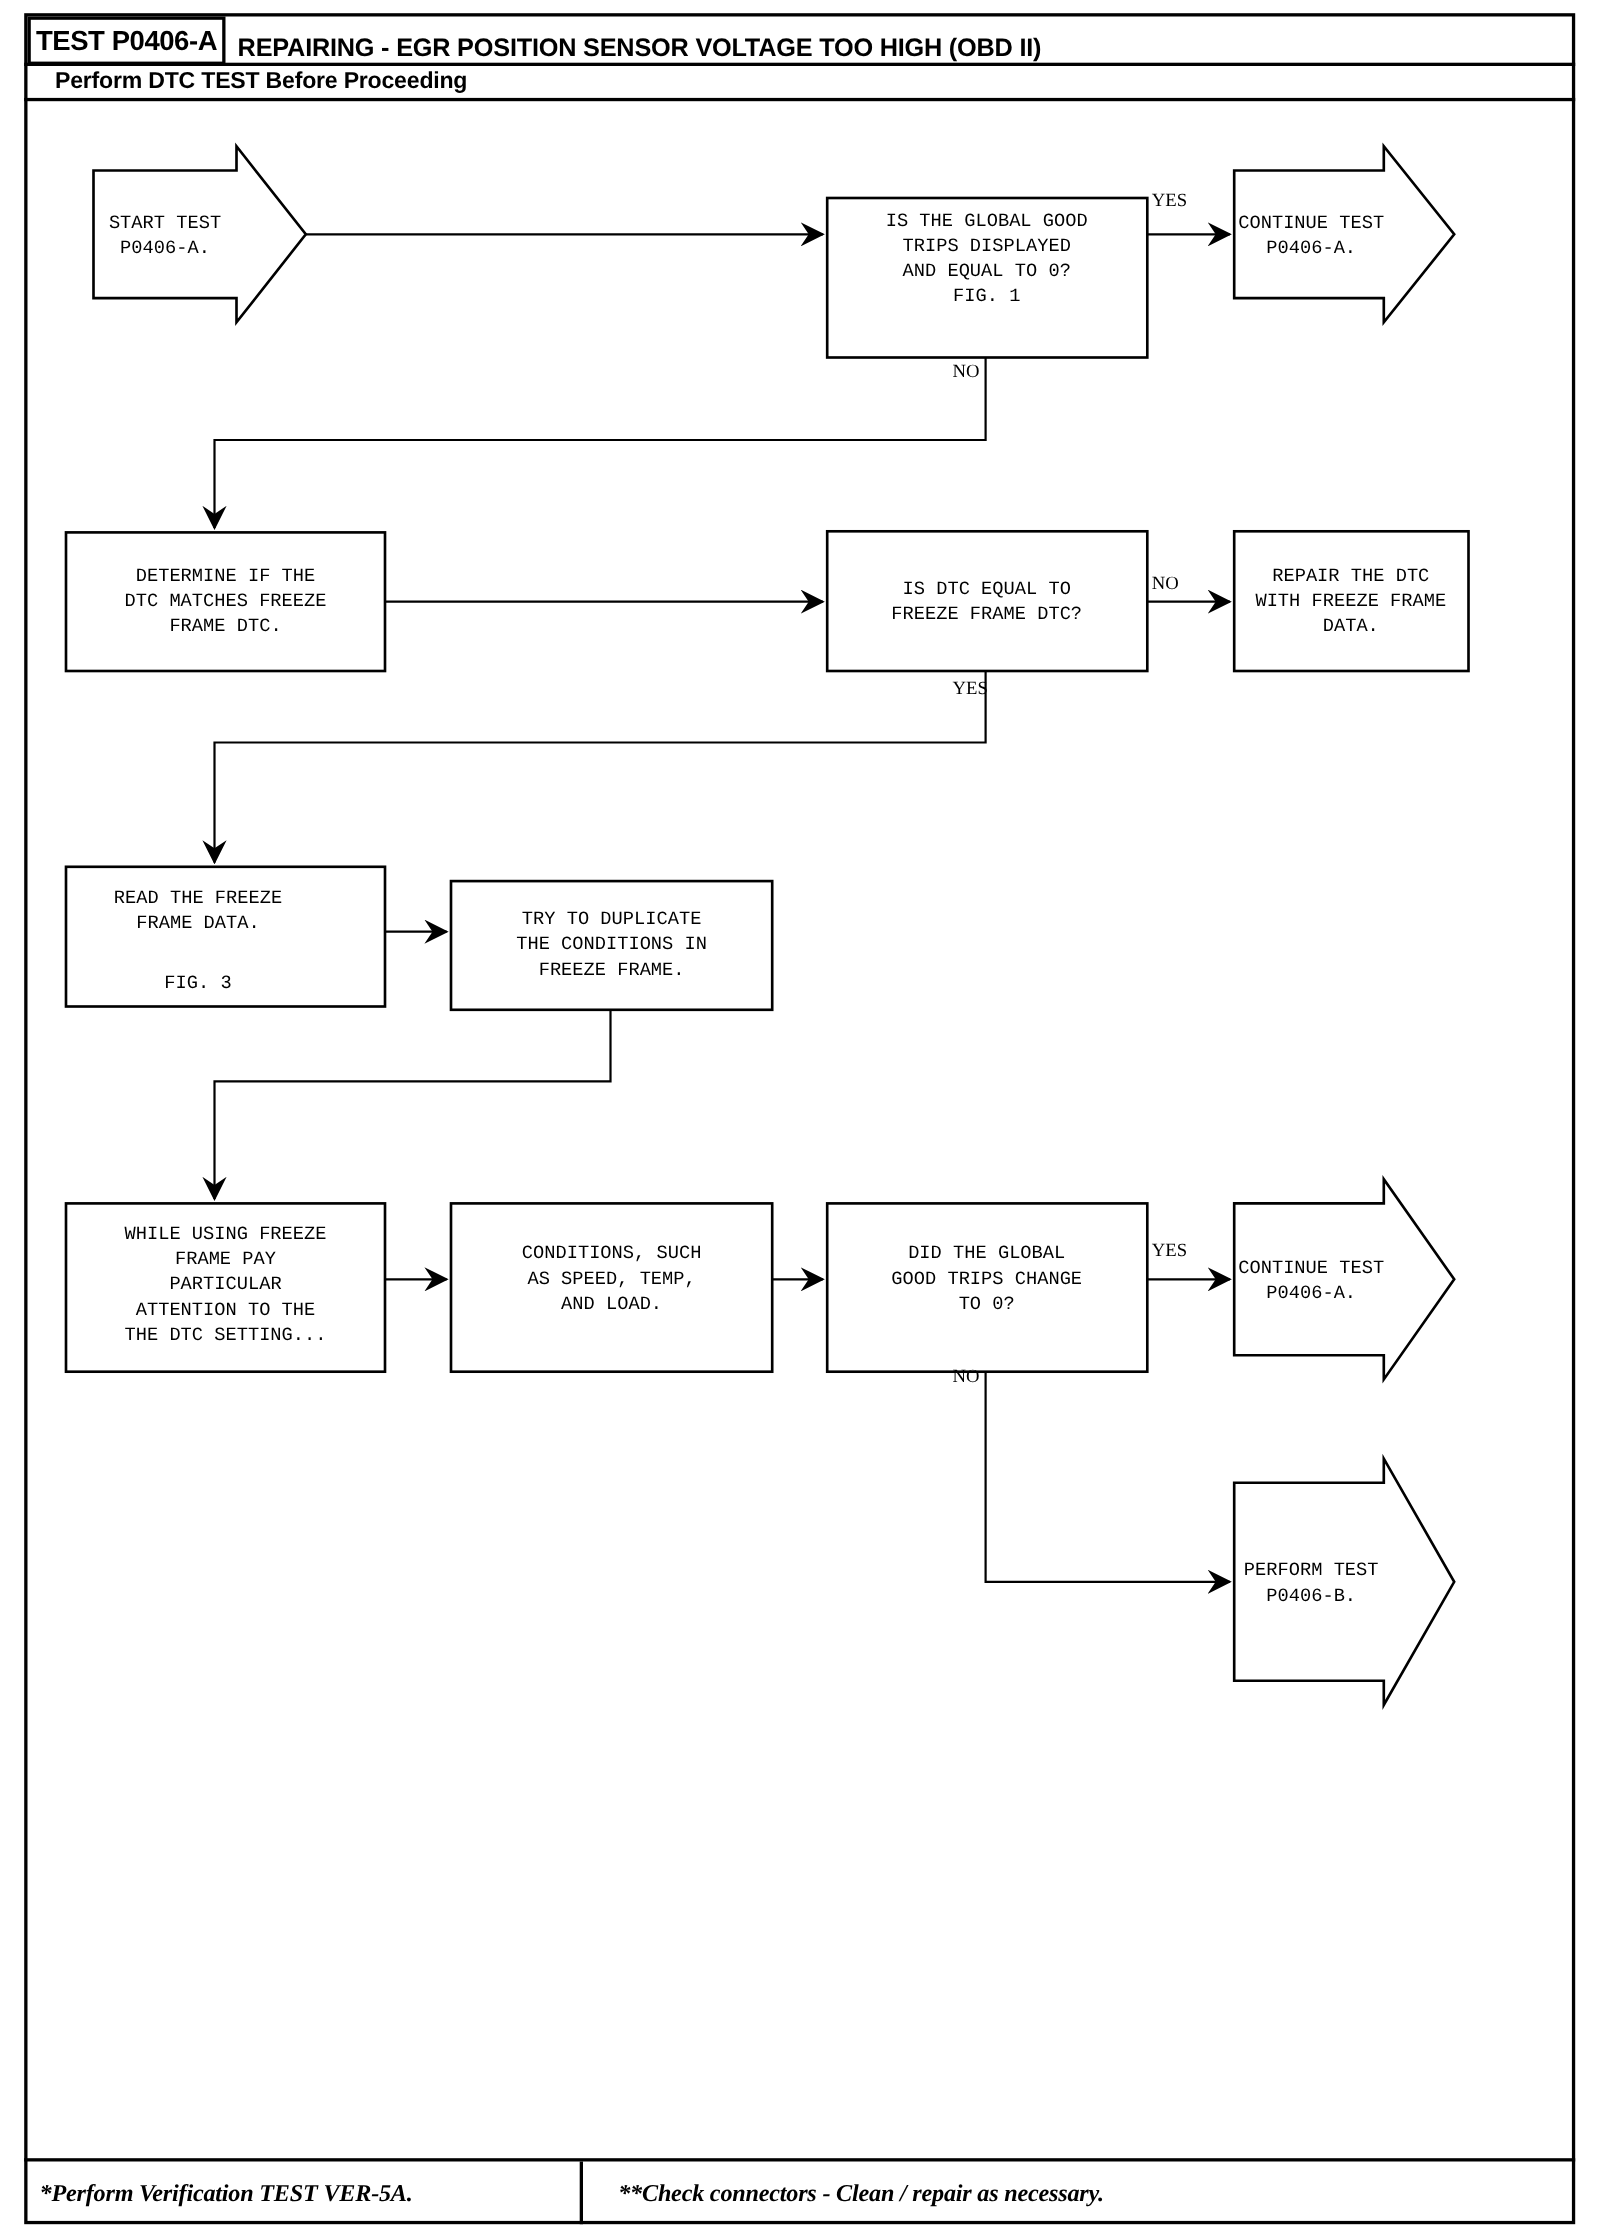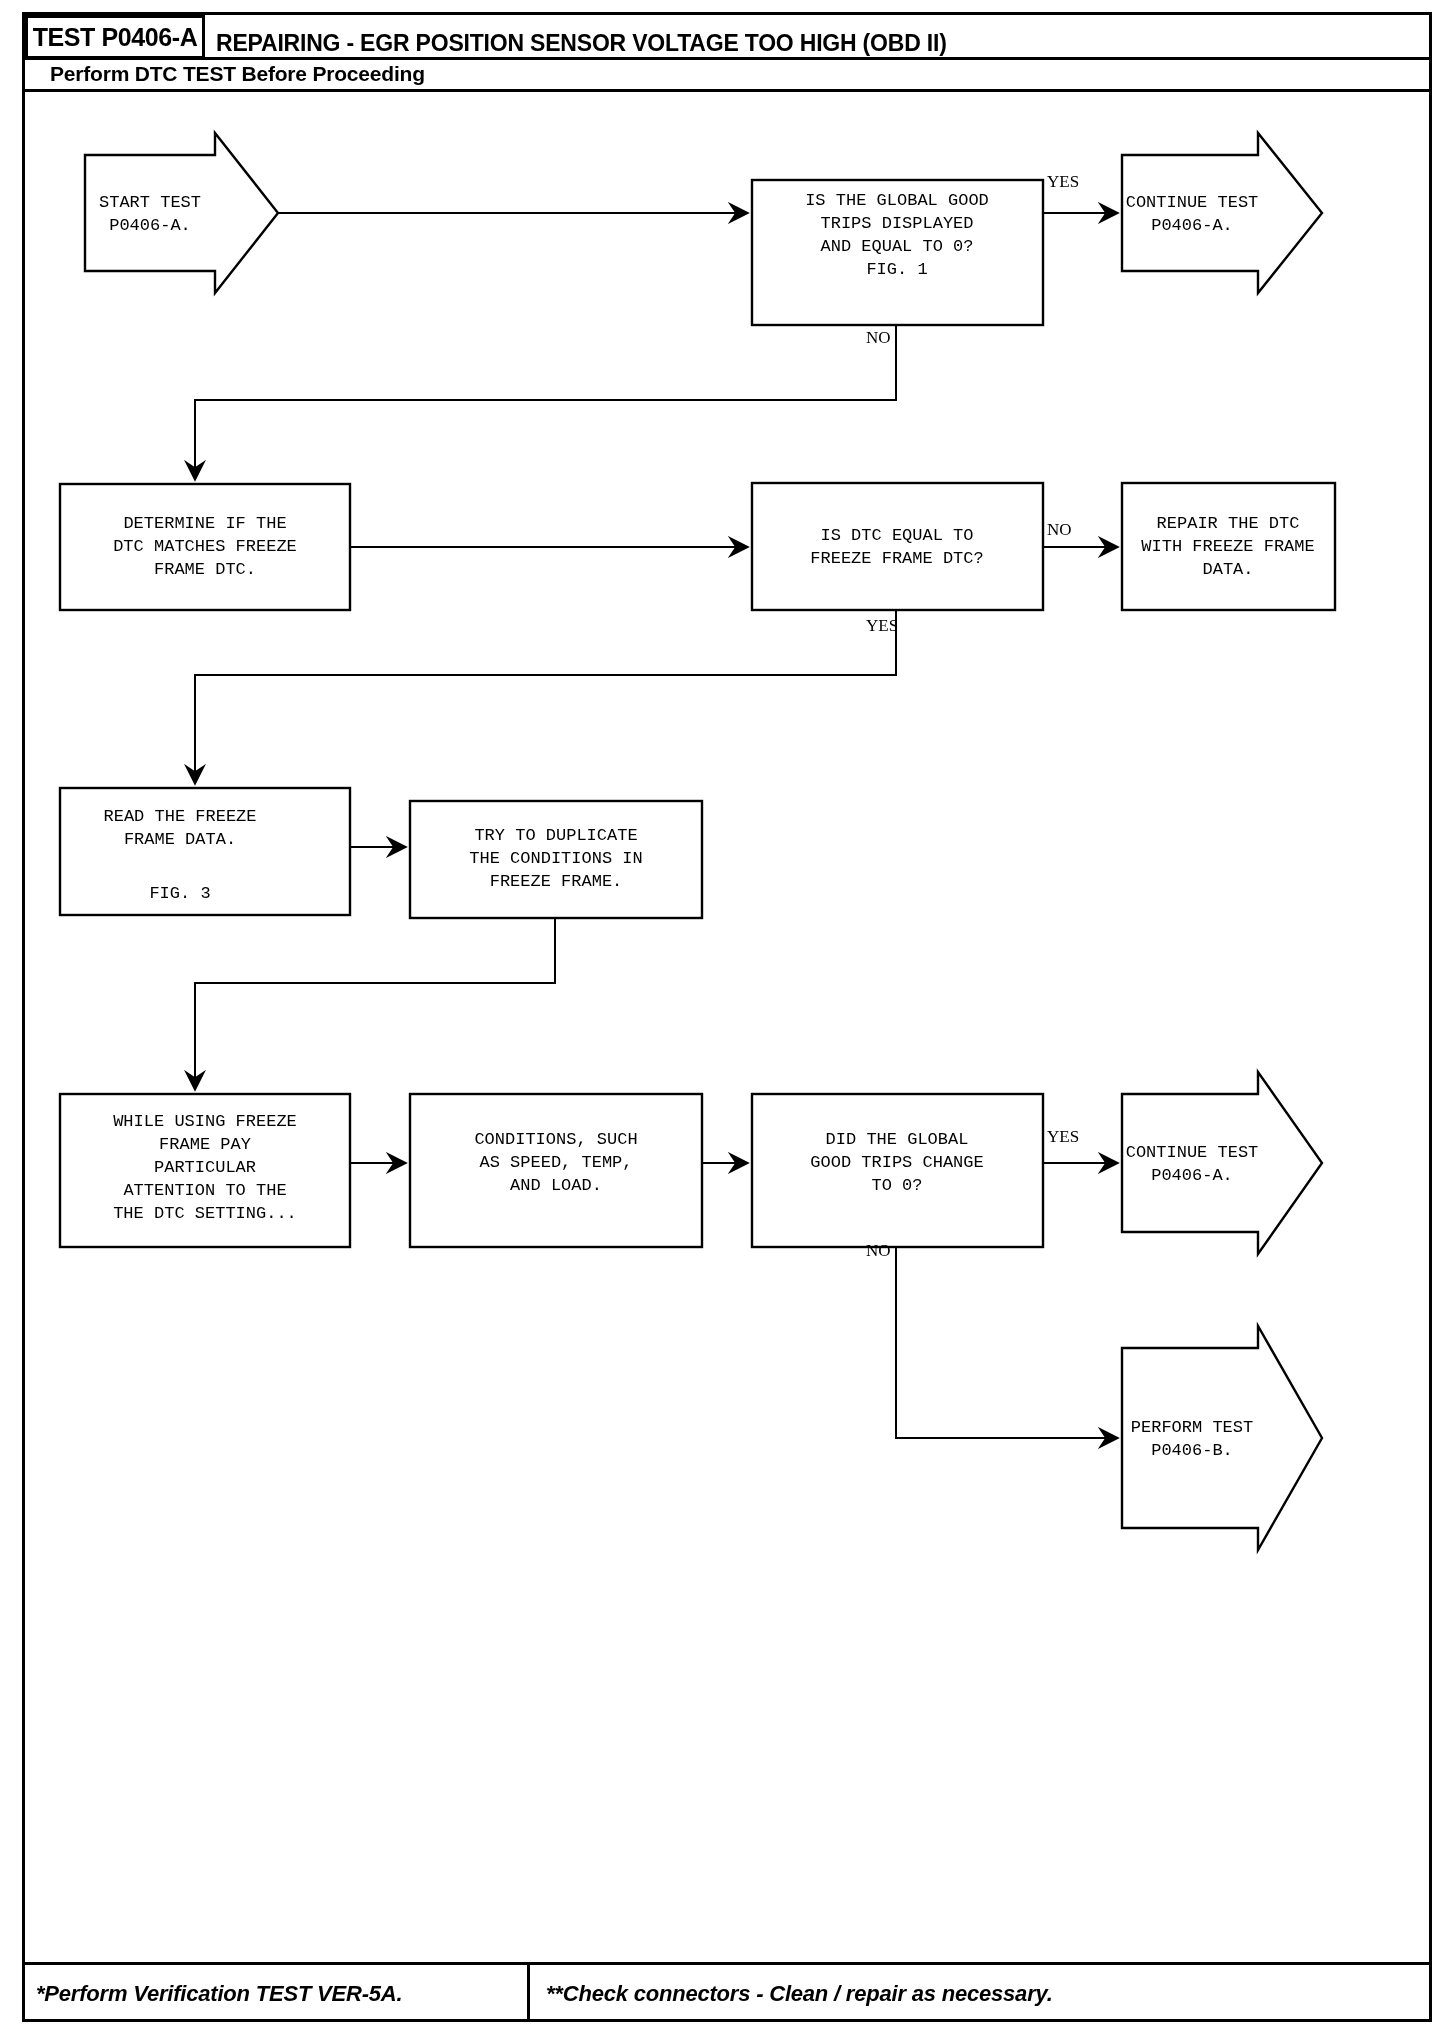--- a/index.html
+++ b/index.html
@@ -97,35 +97,36 @@
   
   .footer {
     position: absolute;
     left: 22px;
     top: 1962px;
     width: 1410px;
     height: 60px;
     box-sizing: border-box;
     border-top: 3px solid #000;
     display: flex;
+    font-family: Liberation Serif, serif;
   }
   .footer-cell {
     height: 100%;
     display: flex;
     align-items: center;
     box-sizing: border-box;
   }
   .footer-left {
     width: 508px;
     border-right: 3px solid #000;
     padding-left: 14px;
   }
   .footer-right {
     flex: 1;
-    padding-left: 16px;
+    padding-left: 32px;
     border-radius: 13px;
   }
   .footer-cell span {
     font-size: 22px;
     font-weight: bold;
     font-style: italic;
     letter-spacing: -0.2px;
     white-space: nowrap;
   }
 

